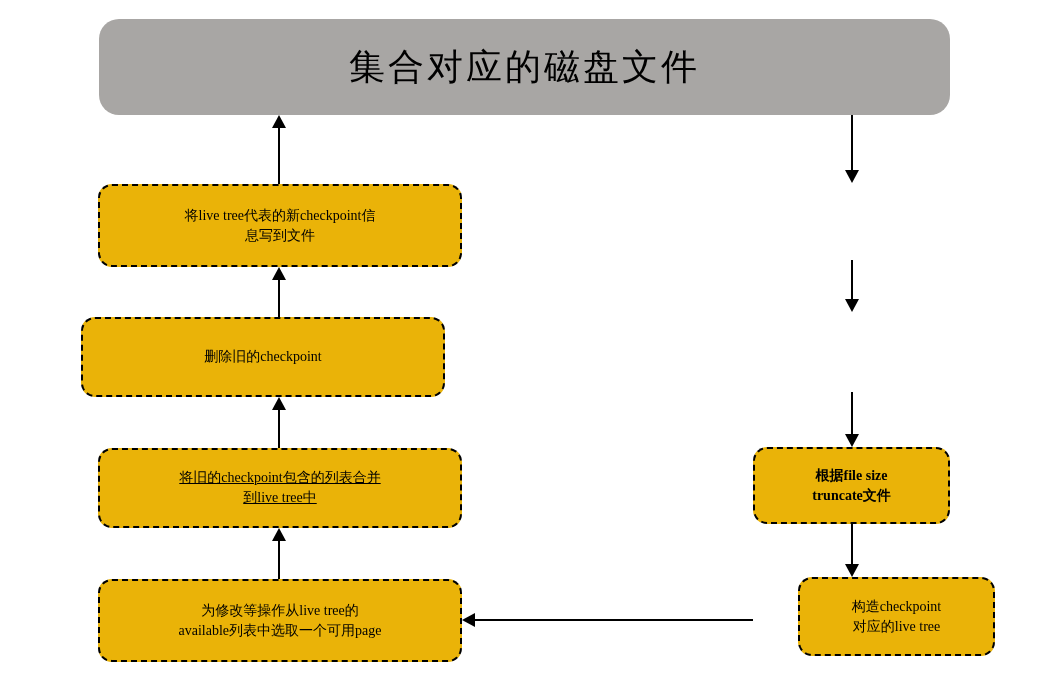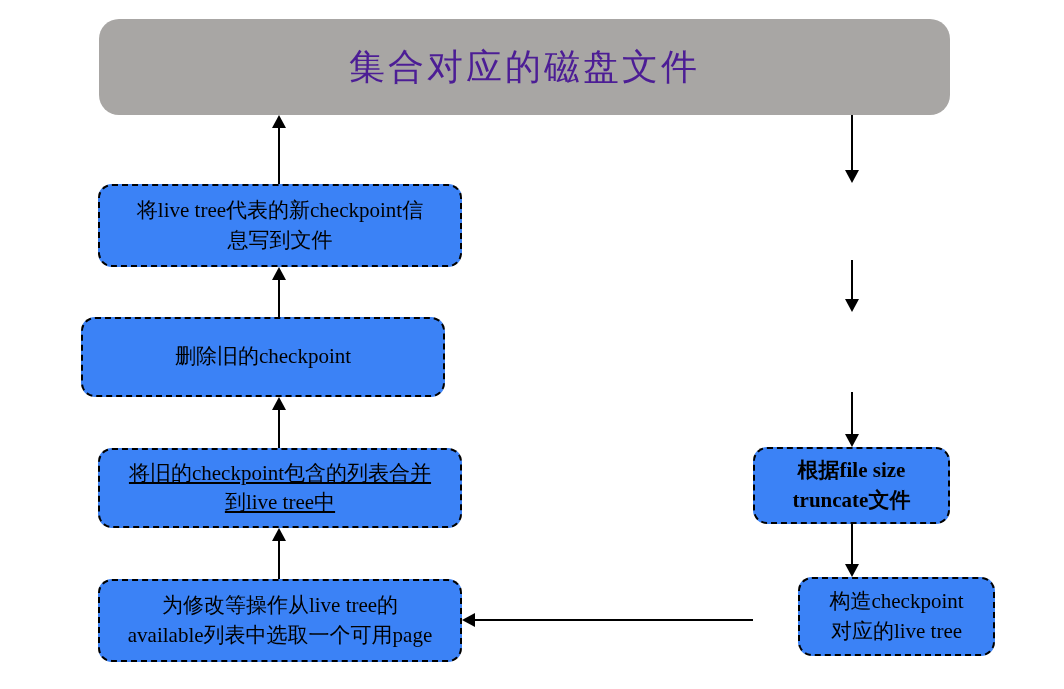--- a/index.html
+++ b/index.html
@@ -14,45 +14,45 @@
     background: #ffffff;
     font-family: "Liberation Serif", "DejaVu Serif", serif;
     color: #000000;
     overflow: hidden;
   }
   .node {
     position: absolute;
     box-sizing: border-box;
     border: 2.5px dashed #000000;
     border-radius: 14px;
-    background: #3b82f6;
+    background: #eab308;
     display: flex;
     align-items: center;
     justify-content: center;
     text-align: center;
-    font-size: 21px;
+    font-size: 14px;
     line-height: 1.4;
     white-space: pre-line;
     padding: 2px 6px;
   }
   .title-node {
     position: absolute;
     box-sizing: border-box;
     left: 99px;
     top: 19px;
     width: 851px;
     height: 96px;
     background: #a8a6a4;
     border: none;
     border-radius: 20px;
     display: flex;
     align-items: center;
     justify-content: center;
     text-align: center;
-    color: #4c1d95;
+    color: #000000;
     font-size: 36px;
     letter-spacing: 3px;
     white-space: pre-line;
   }
   
   .node-l1 { left: 98px;  top: 184px; width: 364px; height: 83px; }
   .node-l2 { left: 81px;  top: 317px; width: 364px; height: 80px; }
   .node-l3 { left: 98px;  top: 448px; width: 364px; height: 80px; text-decoration: underline; }
   .node-l4 { left: 98px;  top: 579px; width: 364px; height: 83px; }
   

